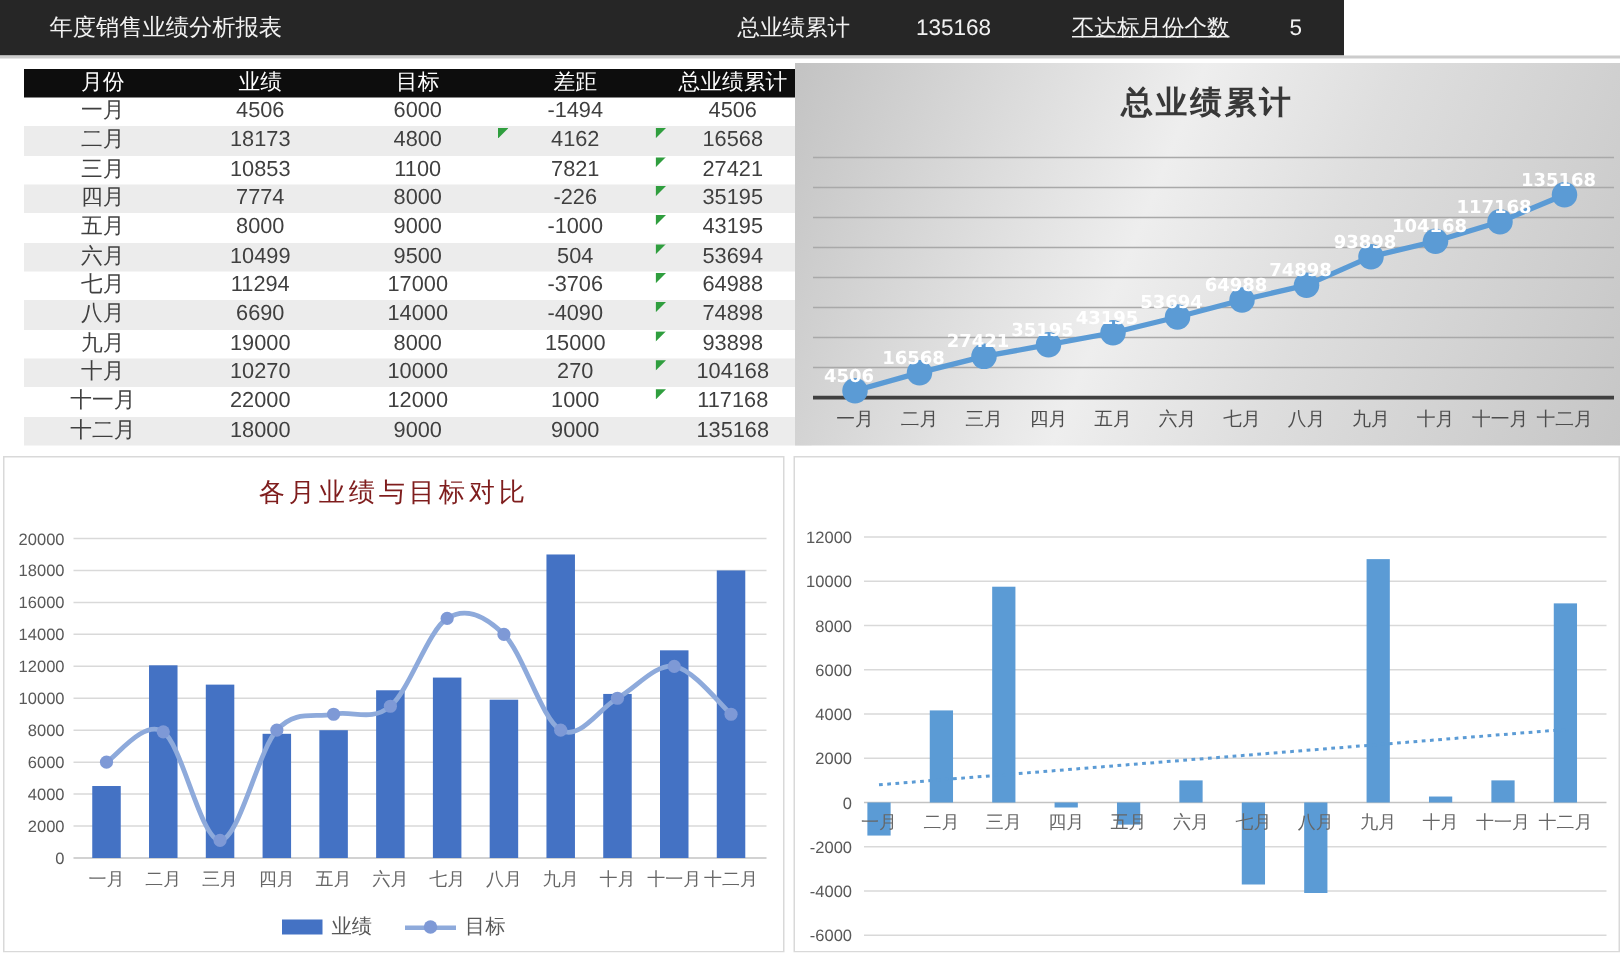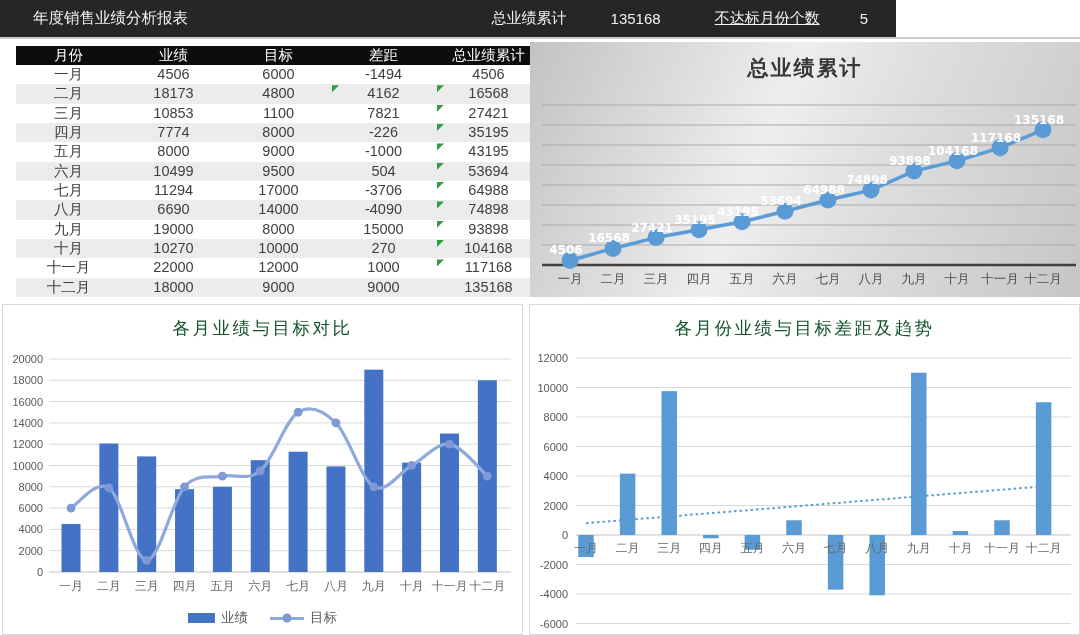--- a/index.html
+++ b/index.html
@@ -24,21 +24,21 @@
   .flag{position:absolute;left:1px;top:1px;width:7px;height:7px;background:#2f9e3e;
         clip-path:polygon(0 0,100% 0,0 100%);}
   
   .chart{position:absolute;}
   .chart-cum{left:530px;top:42px;width:550px;height:255px;
              background:linear-gradient(112deg,#c3c3c3 0%,#eeeeee 42%,#dedede 62%,#c6c6c6 100%);}
   .chart-combo{left:2px;top:304px;width:519px;height:329px;background:#ffffff;border:1px solid #d9d9d9;}
   .chart-gap{left:529px;top:304px;width:549px;height:329px;background:#ffffff;border:1px solid #d9d9d9;}
   .chart svg{position:absolute;left:0;top:0;}
   .chart-title{position:absolute;left:0;right:0;text-align:center;
-               font-family:"Liberation Serif","DejaVu Serif",serif;color:#14532d;}
+               font-family:"Liberation Serif","DejaVu Serif",serif;color:#7f1d1d;}
   .t-cum{top:12px;font-size:21px;font-weight:bold;letter-spacing:2px;color:#383838;}
   .t-sub{top:11px;font-size:17.5px;letter-spacing:2.5px;}
   
   .num{font:11px "Liberation Sans","DejaVu Sans",sans-serif;fill:#595959;}
   .cat{font:12px "Liberation Serif","DejaVu Serif",serif;fill:#666666;}
   .cat-big{font:12.5px "Liberation Serif","DejaVu Serif",serif;fill:#4d4d4d;}
   .dlabel{font:bold 12px "DejaVu Sans",sans-serif;fill:#ffffff;}
   
   .legend{position:absolute;left:0;right:0;bottom:7px;display:flex;justify-content:center;
           align-items:center;font-family:"Liberation Serif","DejaVu Serif",serif;
@@ -326,14 +326,13 @@
       <text x="180.8" y="247" class="cat" text-anchor="middle">四月</text>
       <text x="222.4" y="247" class="cat" text-anchor="middle">五月</text>
       <text x="264" y="247" class="cat" text-anchor="middle">六月</text>
       <text x="305.6" y="247" class="cat" text-anchor="middle">七月</text>
       <text x="347.2" y="247" class="cat" text-anchor="middle">八月</text>
       <text x="388.8" y="247" class="cat" text-anchor="middle">九月</text>
       <text x="430.40000000000003" y="247" class="cat" text-anchor="middle">十月</text>
       <text x="472" y="247" class="cat" text-anchor="middle">十一月</text>
       <text x="513.6" y="247" class="cat" text-anchor="middle">十二月</text>
     </svg>
-  <div class="chart-title t-sub">各月份业绩与目标差距及趋势</div>
 </section>
 
 </body></html>

